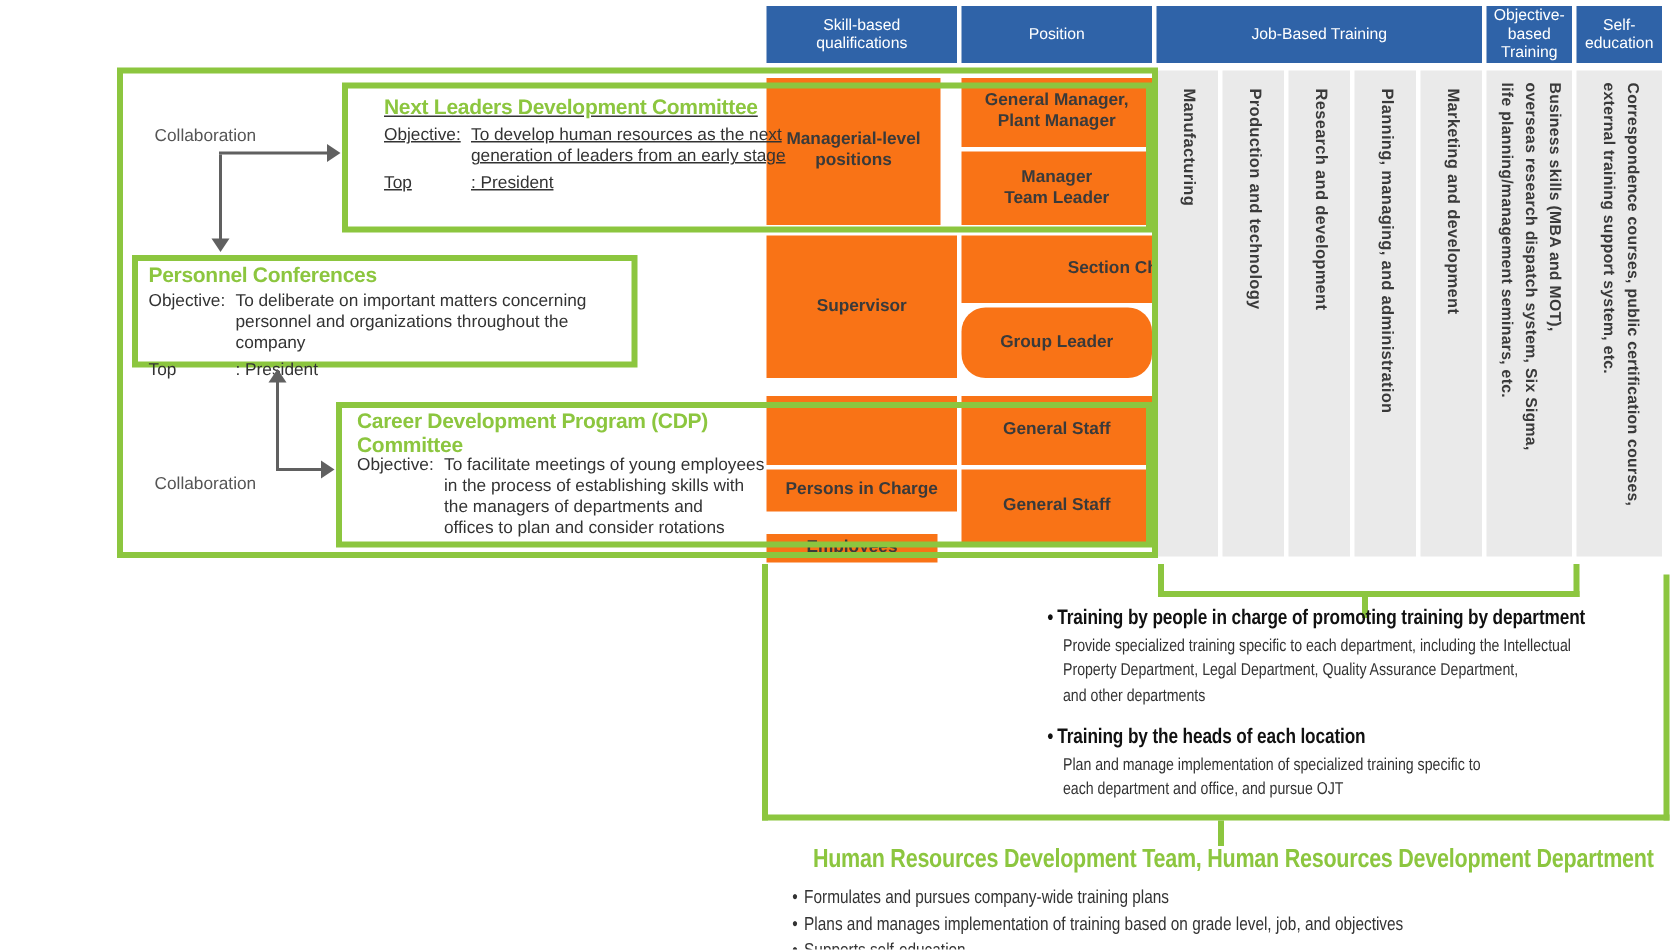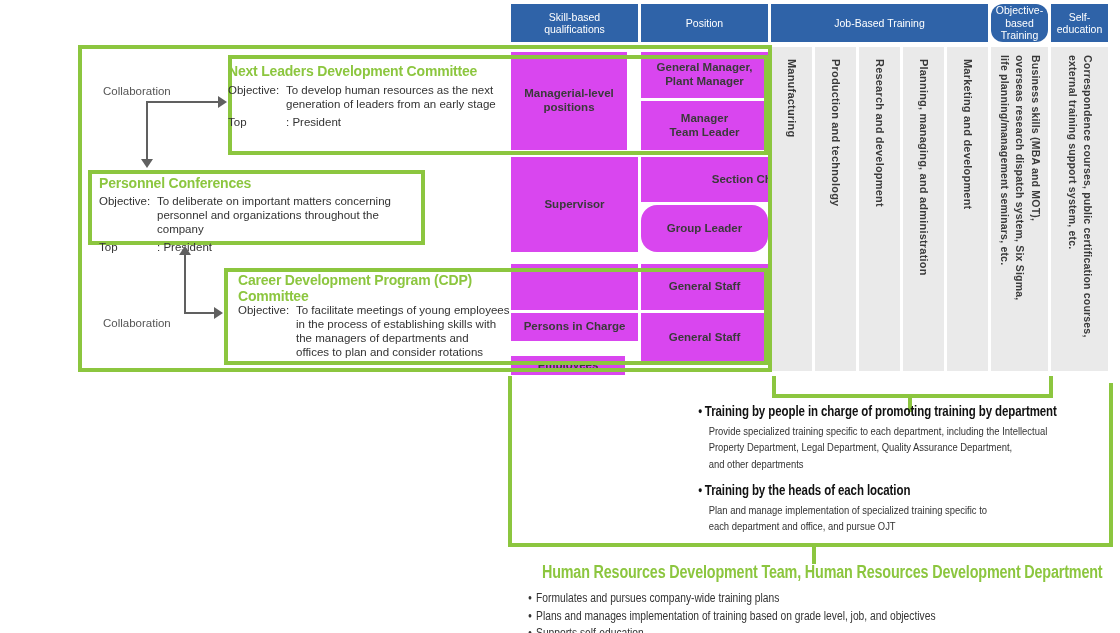--- a/index.html
+++ b/index.html
@@ -11,21 +11,21 @@
 
   
   .hdr{
     background:#2f63a8;color:#fff;font-size:10.5px;line-height:1.18;
     display:flex;align-items:center;justify-content:center;text-align:center;
     white-space:pre-line;
   }
 
   
   .cell{
-    background:#d946ef;color:#3a3a3a;font-weight:bold;font-size:11.5px;line-height:1.2;
+    background:#f97316;color:#3a3a3a;font-weight:bold;font-size:11.5px;line-height:1.2;
     display:flex;align-items:center;justify-content:center;text-align:center;
     white-space:pre-line;
   }
 
   
   .vcol{
     background:#eaeaea;display:flex;justify-content:center;align-items:flex-start;
   }
   .vtext{
     writing-mode:vertical-rl;text-orientation:mixed;
@@ -67,21 +67,21 @@
   .hr-li{font-size:12.5px;color:#333;line-height:1.4;}
   .hr-li::before{content:"\25CF";font-size:8px;vertical-align:2px;margin-right:5px;}
 </style>
 </head>
 <body>
 
 <div class="abs hdr" style="left:511px;top:4px;width:127px;height:38px;">Skill-based
 qualifications</div>
 <div class="abs hdr" style="left:641px;top:4px;width:127px;height:38px;">Position</div>
 <div class="abs hdr" style="left:771px;top:4px;width:217px;height:38px;">Job-Based Training</div>
-<div class="abs hdr" style="left:991px;top:4px;width:57px;height:38px;border-radius:12px;">Objective-
+<div class="abs hdr" style="left:991px;top:4px;width:57px;height:38px;">Objective-
 based
 Training</div>
 <div class="abs hdr" style="left:1051px;top:4px;width:57px;height:38px;">Self-
 education</div>
 
 <div class="abs cell" style="left:511px;top:52px;width:116px;height:98px;">Managerial-level
 positions</div>
 <div class="abs cell" style="left:641px;top:52px;width:127px;height:46px;">General Manager,
 Plant Manager</div>
 <div class="abs cell" style="left:641px;top:101px;width:127px;height:49px;">Manager
@@ -121,21 +121,21 @@
 <div class="abs vcol" style="left:1051px;top:47px;width:57px;height:324px;">
     <span class="vtext small">Correspondence courses, public certification courses,
 external training support system, etc.</span>
   </div>
 
 <div class="abs gbox" style="left:78px;top:45px;width:686px;height:319px;"></div>
 <div class="abs gbox" style="left:228px;top:55px;width:532px;height:92px;"></div>
 <div class="abs gbox" style="left:88px;top:170px;width:329px;height:67px;"></div>
 <div class="abs gbox" style="left:224px;top:268px;width:536px;height:89px;"></div>
 
-<div class="abs commit" style="left:228px;top:63px;width:330px;">
+<div class="abs commit" style="left:256px;top:63px;width:330px;text-decoration:underline;">
   <div class="c-title">Next Leaders Development Committee</div>
   <div class="c-row">
     <span class="c-label">Objective:</span>
     <span class="c-val">To develop human resources as the next
 generation of leaders from an early stage</span>
   </div>
   <div class="c-row c-top">
     <span class="c-label">Top</span>
     <span class="c-val">: President</span>
   </div>

